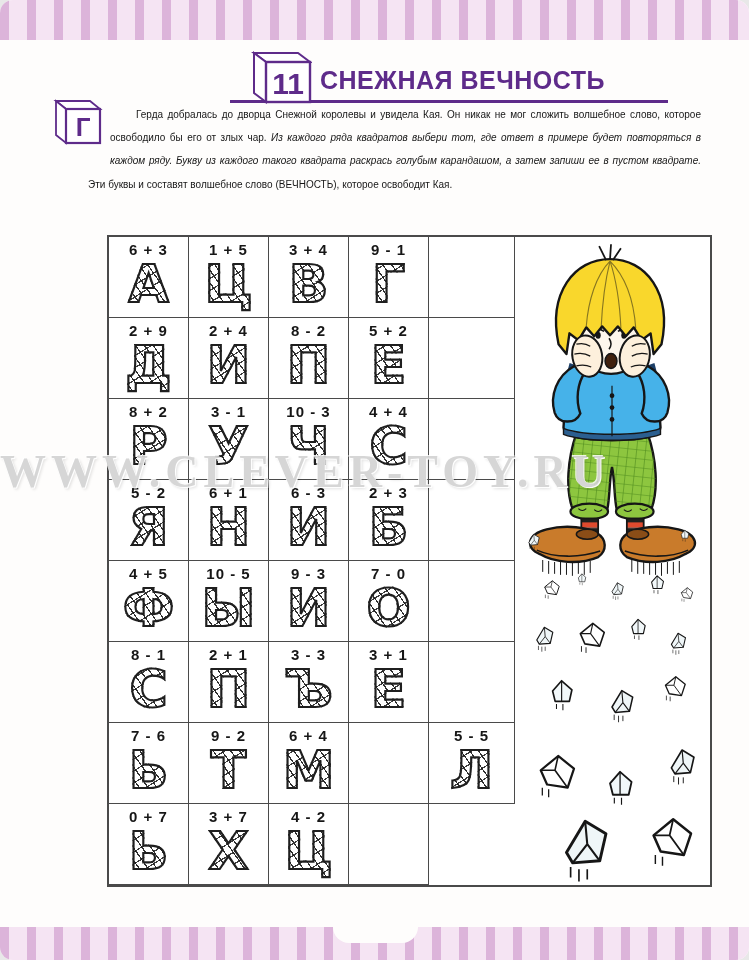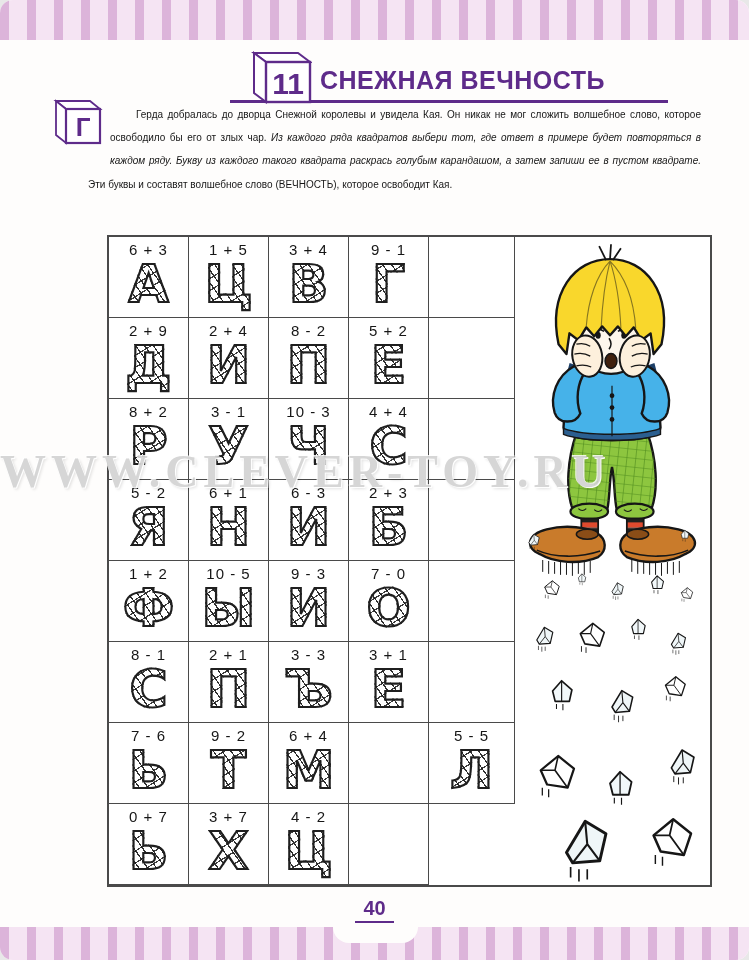--- a/index.html
+++ b/index.html
@@ -53,21 +53,21 @@
     grid-template-columns:80px 80px 80px 80px 86px 195px;
     grid-template-rows:repeat(8, 81px);
     border:2px solid #4a4a4a;
     background:#fff;
   }
   .cell{
     border-right:1.5px solid #4a4a4a; border-bottom:1.5px solid #4a4a4a;
     display:flex; flex-direction:column; align-items:center; overflow:hidden;
   }
   .cell .expr{
-    margin-top:4px; font-size:15px; font-weight:normal; letter-spacing:1px; color:#161616;
+    margin-top:4px; font-size:15px; font-weight:bold; letter-spacing:1px; color:#161616;
   }
   .cell .mosaic{
     font-family:"DejaVu Sans", sans-serif;
     font-weight:800; font-size:52px; line-height:1.02;
     color:transparent;
     -webkit-text-stroke:2.2px #1f1f1f;
     background-image:
       repeating-linear-gradient(55deg, transparent 0 6px, rgba(25,25,25,0.9) 6px 7.2px),
       repeating-linear-gradient(-32deg, transparent 0 9px, rgba(25,25,25,0.85) 9px 10.2px);
     -webkit-background-clip:text; background-clip:text;
@@ -276,21 +276,21 @@
       <div class="cell">
         <div class="expr">6 - 3</div>
         <div class="mosaic">И</div>
       </div>
       <div class="cell">
         <div class="expr">2 + 3</div>
         <div class="mosaic">Б</div>
       </div>
       <div class="cell"></div>
       <div class="cell">
-        <div class="expr">1 + 2</div>
+        <div class="expr">4 + 5</div>
         <div class="mosaic">Ф</div>
       </div>
       <div class="cell">
         <div class="expr">10 - 5</div>
         <div class="mosaic">Ы</div>
       </div>
       <div class="cell">
         <div class="expr">9 - 3</div>
         <div class="mosaic">И</div>
       </div>
@@ -345,17 +345,14 @@
         <div class="expr">4 - 2</div>
         <div class="mosaic">Ц</div>
       </div>
       <div class="cell"></div>
     </div>
 
   <div class="watermark">WWW.CLEVER-TOY.RU</div>
 
   <div class="stripes bottom"></div>
   <div class="notch"></div>
-  <div class="page-number-wrap">
-    <span class="page-number">40</span>
-  </div>
 
 </div>
 
 </body></html>

